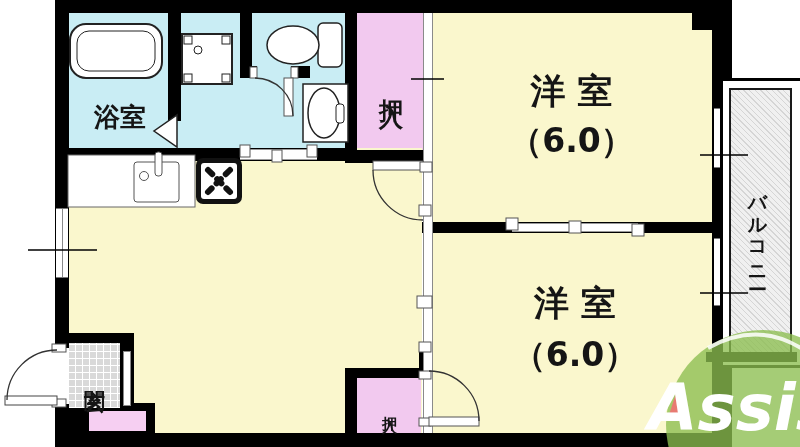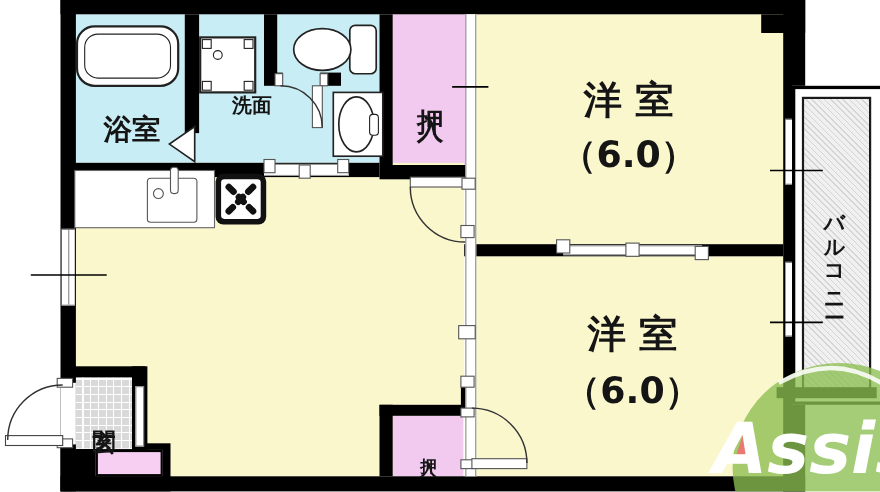--- a/index.html
+++ b/index.html
@@ -150,21 +150,20 @@
     </g>
     <g stroke="#000" stroke-width="1.5">
       <line x1="28" y1="250" x2="97" y2="250"></line>
       <line x1="700" y1="155" x2="748" y2="155"></line>
       <line x1="700" y1="293" x2="748" y2="293"></line>
       <line x1="411" y1="79" x2="444" y2="79"></line>
     </g>
   </svg>
 
   <div class="lbl center" style="left:70px;top:100px;width:100px;font-size:26px;">浴室</div>
-  <div class="lbl center" style="left:183px;top:84px;width:92px;font-size:18px;">洗面</div>
   <div class="lbl vtext" style="left:357px;top:40px;width:68px;height:90px;font-size:24px;">
       <span style="letter-spacing:5px;">押入</span>
     </div>
   <div class="lbl center" style="left:431px;top:68px;width:281px;font-size:35px;letter-spacing:12px;text-indent:12px;">洋室</div>
   <div class="lbl center" style="left:431px;top:119px;width:281px;font-size:33px;">（6.0）</div>
   <div class="lbl center" style="left:430px;top:280px;width:290px;font-size:35px;letter-spacing:12px;text-indent:12px;">洋室</div>
   <div class="lbl center" style="left:430px;top:333px;width:290px;font-size:33px;">（6.0）</div>
   <div class="lbl vtext" style="left:357px;top:380px;width:64px;height:52px;font-size:15px;">
       <span style="letter-spacing:2px;">押入</span>
     </div>

